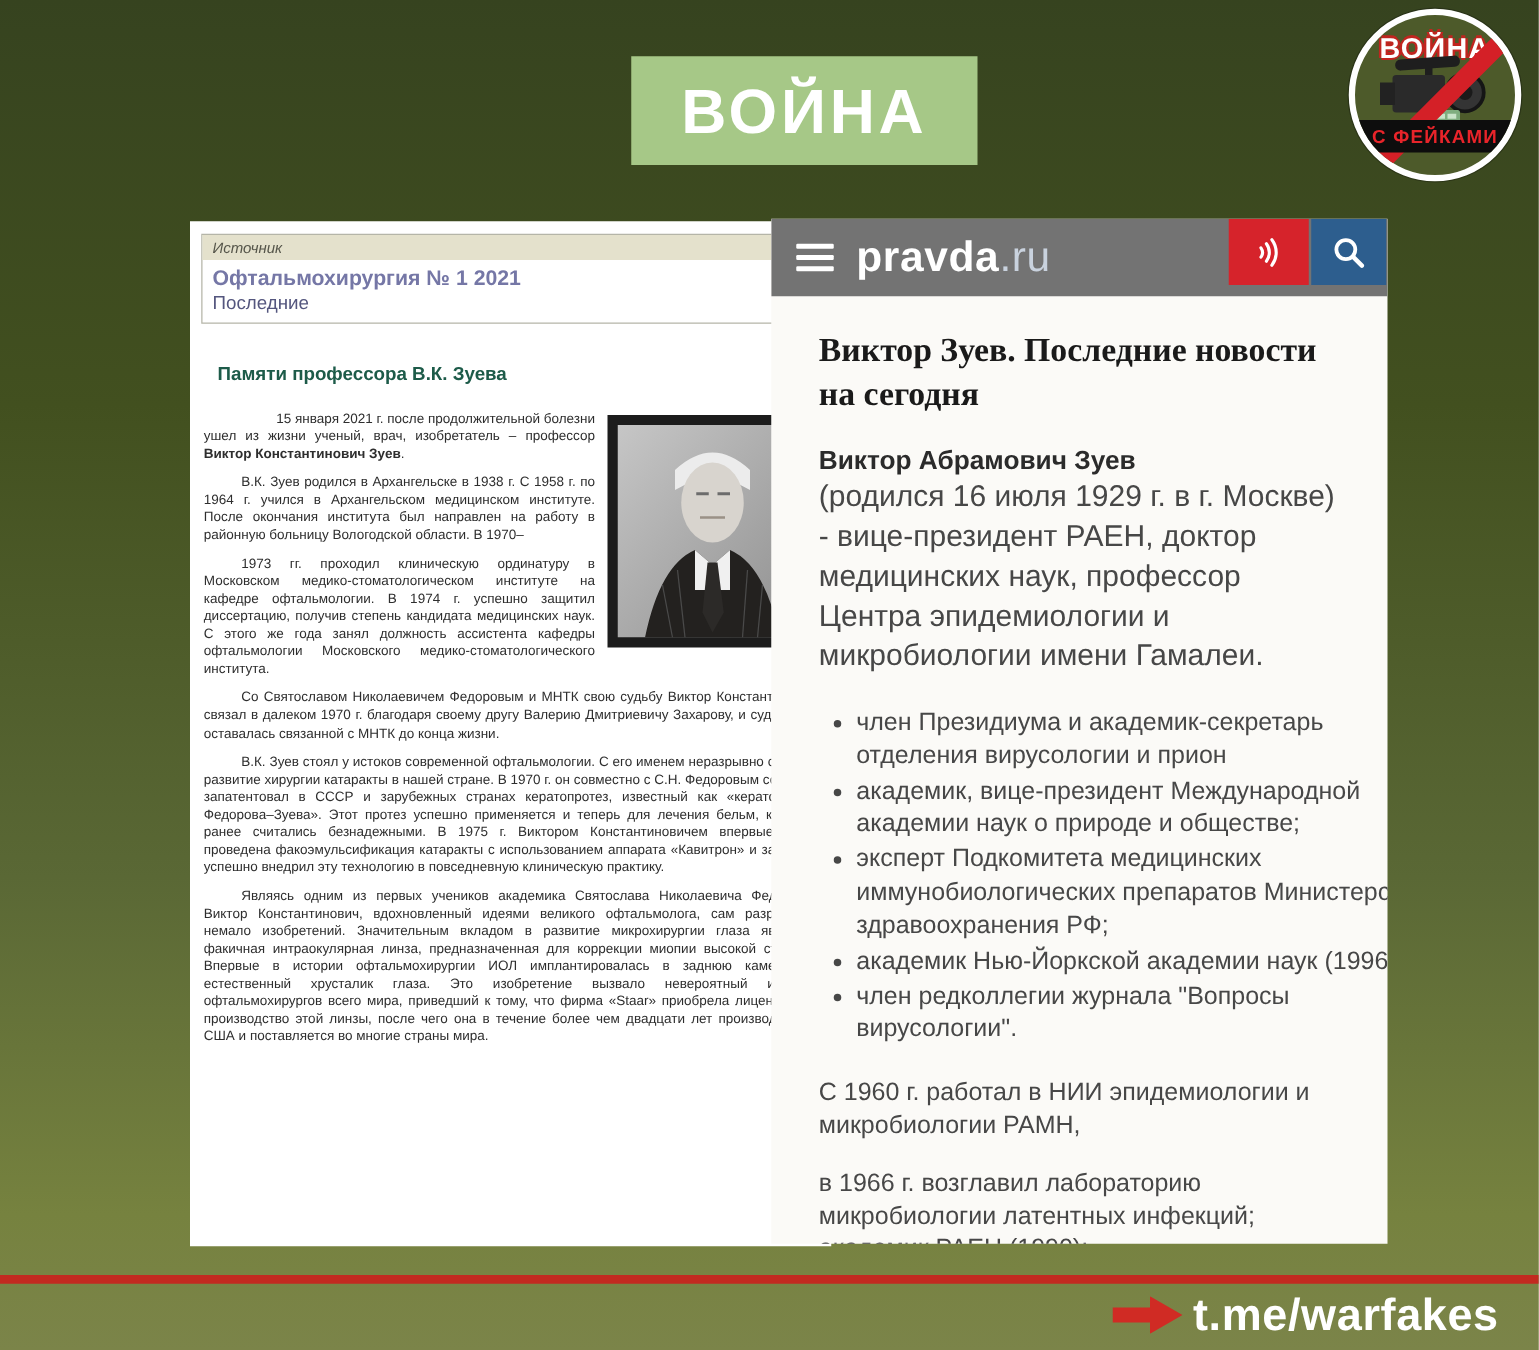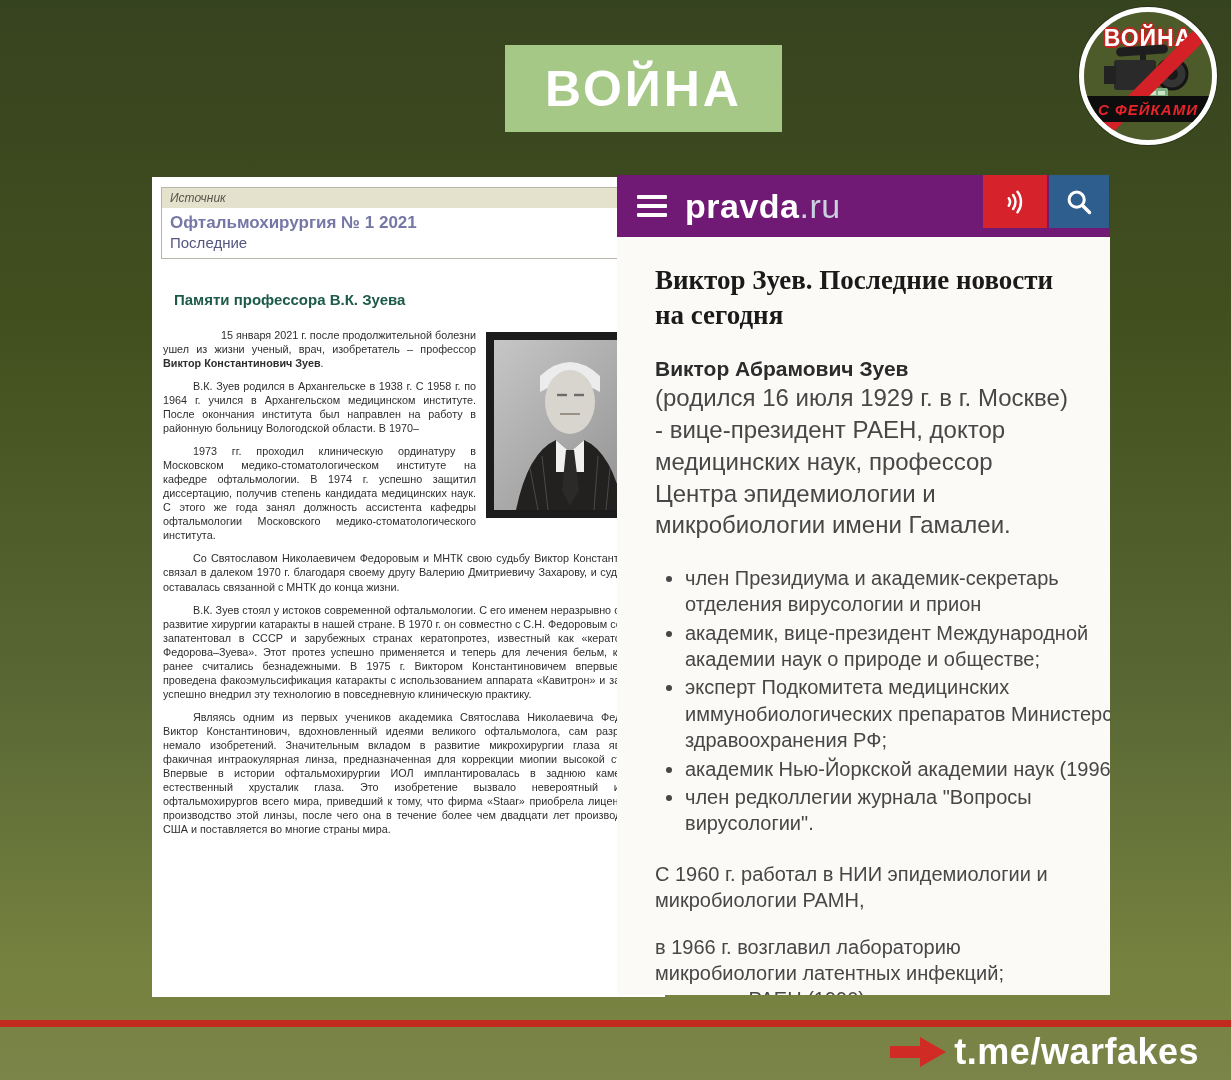--- a/index.html
+++ b/index.html
@@ -24,21 +24,21 @@
     border-radius:50%; background:#4d5a2a; border:5px solid #fff;
     overflow:hidden; box-shadow:0 0 0 1px rgba(0,0,0,.25);
   }
   .logo-top {
     position:absolute; top:13px; width:100%; text-align:center;
     color:#fff; font-weight:bold; font-size:23px; letter-spacing:1px;
     text-shadow:-2px 0 #c0251f, 2px 0 #c0251f, 0 -2px #c0251f, 0 2px #c0251f;
   }
   .logo-band {
     position:absolute; bottom:18px; left:-6px; right:-6px; height:26px;
-    background:#0d0d0d; display:flex; align-items:center; justify-content:center;font-style:italic;
+    background:#0d0d0d; display:flex; align-items:center; justify-content:center;
   }
   .logo-band span { color:#e8242a; font-weight:bold; font-size:15px; letter-spacing:1px; }
   .logo-cam { position:absolute; left:18px; top:32px; }
   .logo-stripe {
     position:absolute; left:61px; top:-10px; width:15px; height:160px;
     background:#d42027; transform:rotate(45deg); border-radius:3px;
   }
 
   
   .panel { position:absolute; top:177px; height:820px; overflow:hidden; }
@@ -63,21 +63,21 @@
   .doc-body p { margin-bottom:9px; text-indent:30px; }
   .doc-body p.first { text-indent:58px; }
   .photo-frame {
     float:right; width:168px; height:186px; background:#1c1c1c; padding:8px;
     margin:4px 0 6px 10px;
   }
   .photo-frame svg { display:block; width:152px; height:170px; }
 
   
   .pr-header {
-    position:relative; height:62px; background:#701a75;
+    position:relative; height:62px; background:#737373;
     display:flex; align-items:center;
   }
   .hamburger { margin-left:20px; width:30px; cursor:pointer; }
   .hamburger i { display:block; height:4px; background:#fff; margin:5px 0; border-radius:1px; }
   .pr-logo { margin-left:18px; font-size:34px; color:#fff; letter-spacing:.5px; cursor:pointer; }
   .pr-logo b { font-weight:bold; }
   .pr-logo span { color:#c9d2de; font-weight:normal; }
   .sq { position:absolute; top:0; height:53px; display:flex; align-items:center; justify-content:center; cursor:pointer; }
   .sq.red  { right:63px; width:64px; background:#d6232b; }
   .sq.blue { right:1px;  width:60px; background:#2d5e8e; }

